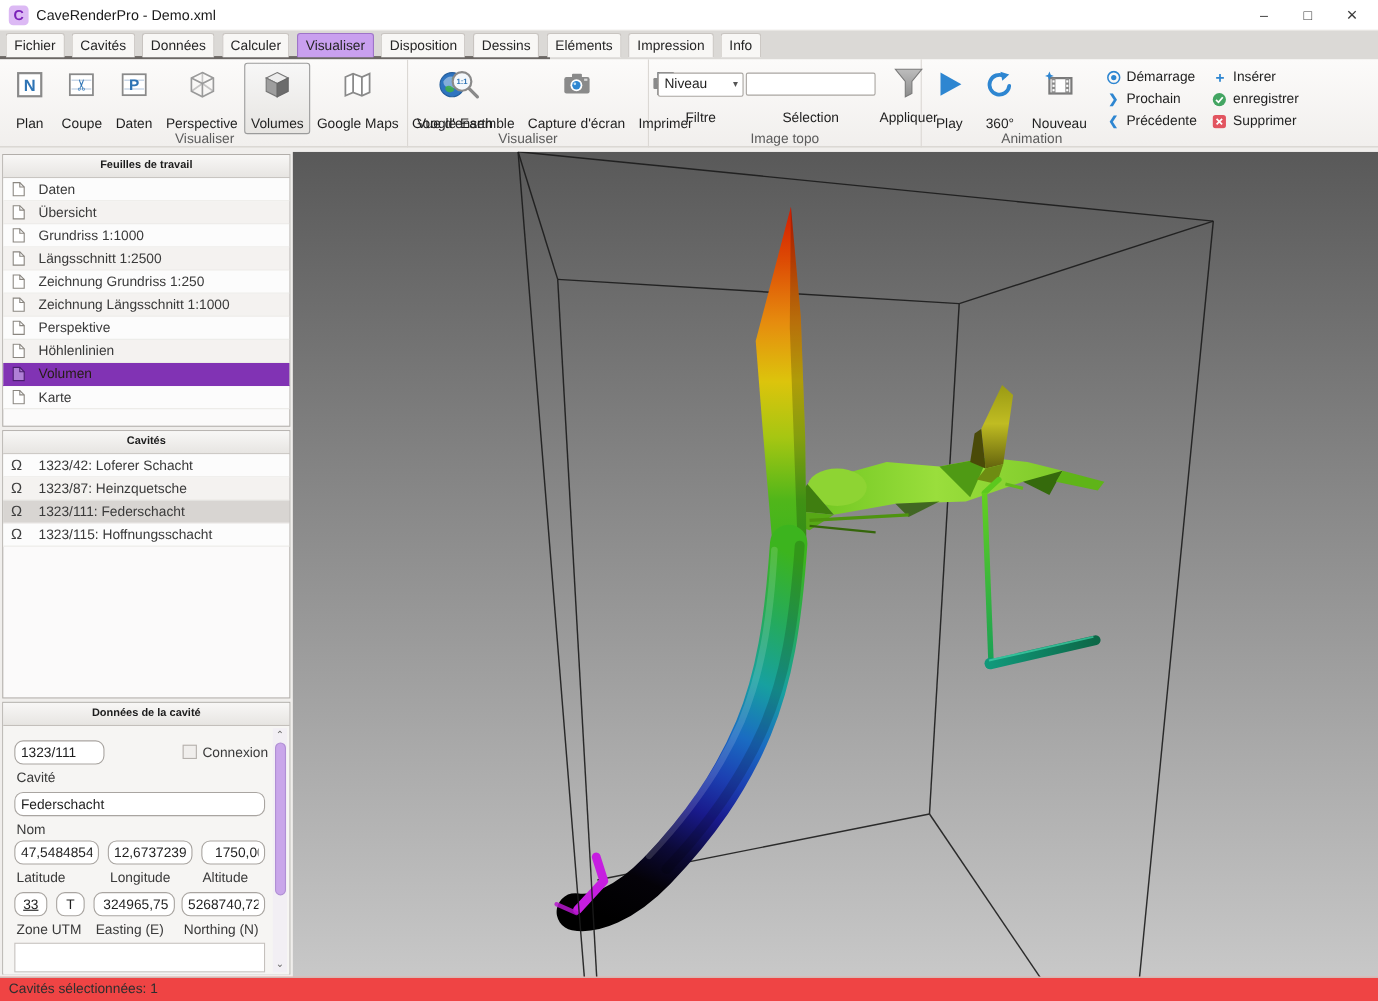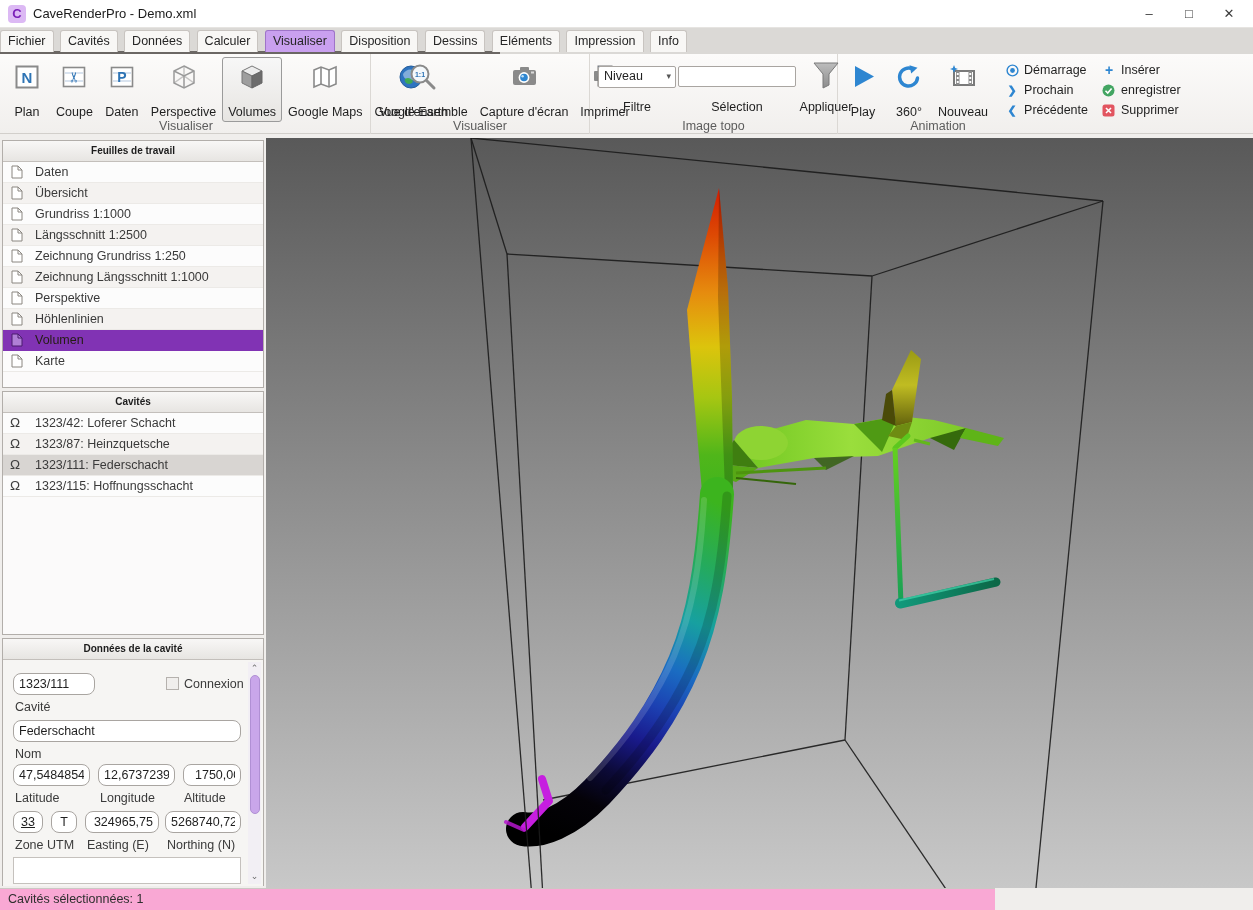--- a/index.html
+++ b/index.html
@@ -7,21 +7,21 @@
   body { font-family:"Liberation Sans", sans-serif; background:#f0eeec; position:relative; overflow:hidden; color:#1f1f1f; }
 
   
   .titlebar { position:absolute; left:0; top:0; width:1253px; height:28px; background:#ffffff; border-bottom:1px solid #e6e4e1; }
   .applogo { position:absolute; left:8px; top:5px; width:18px; height:18px; background:#dcb9f4; border-radius:4px; text-align:center; line-height:18px; font-weight:bold; font-size:13px; color:#7a1fb8; }
   .apptitle { position:absolute; left:33px; top:0; line-height:28px; font-size:13px; color:#1a1a1a; }
   .wincontrols { position:absolute; right:4px; top:0; height:28px; display:flex; }
   .wc { width:40px; height:28px; text-align:center; line-height:28px; font-size:13px; color:#3c3c3c; }
 
   
-  .tabbar { position:absolute; left:0; top:28px; width:1253px; height:26px; background:#dbd9d6; }
+  .tabbar { position:absolute; left:0; top:28px; width:1253px; height:26px; background:#dbd9d6; padding-left:5px; }
   .tabshadow { position:absolute; left:0; top:23px; width:500px; height:3px; background:#6b6764; }
   .tab { position:relative; display:inline-block; height:22px; margin:2px 2px 0 0; padding:0 7px; line-height:21px; font-size:12.5px; background:#f8f7f5; border:1px solid #c8c4c0; border-bottom:none; border-radius:3px 3px 0 0; color:#262626; z-index:2; }
   .tab.active { background:#c9a0ef; border-color:#9e74c8; }
 
   
   .ribbon { position:absolute; left:0; top:54px; width:1253px; height:80px; background:linear-gradient(#fcfbfa,#f1efed); border-bottom:1px solid #d2cfcb; }
   .rgroup { position:absolute; top:0; height:80px; border-right:1px solid #dbd8d4; }
   .glabel { position:absolute; bottom:1px; left:0; width:100%; text-align:center; font-size:12.5px; color:#5c5c5c; }
   .rbtns { position:absolute; left:2px; top:3px; display:flex; align-items:flex-start; }
   .bigbtn { display:flex; flex-direction:column; align-items:center; padding:3px 5px 2px 5px; border:1px solid transparent; border-radius:3px; }
@@ -60,21 +60,21 @@
   .ti.num { text-align:right; }
   .ti.ctr { text-align:center; }
   .cbx { position:absolute; width:13px; height:13px; background:#f0eeec; border:1px solid #b5b1ad; }
   .notes { position:absolute; left:10px; top:197px; width:228px; height:27px; border:1px solid #c5c1bd; background:#fff; resize:none; font-family:"Liberation Sans",sans-serif; }
   .vscroll { position:absolute; right:2px; top:2px; width:13px; height:222px; background:#f2eff4; }
   .varr { position:absolute; left:0; width:13px; height:12px; text-align:center; font-size:9px; color:#6a6a6a; line-height:10px; }
   .vthumb { position:absolute; left:1.5px; top:13px; width:10px; height:139px; background:#c9a6ea; border:1px solid #b08fd4; border-radius:5px; }
 
   
   .canvas3d { position:absolute; left:266px; top:138px; width:987px; height:750px; }
-  .statusbar { position:absolute; left:0; top:888px; width:995px; height:22px; background:#f9a8d4; border-top:1px solid #cbc8c4; font-size:12.5px; color:#2e2e2e; line-height:21px; padding-left:8px; }
+  .statusbar { position:absolute; left:0; top:888px; width:1253px; height:22px; background:#ef4444; border-top:1px solid #cbc8c4; font-size:12.5px; color:#2e2e2e; line-height:21px; padding-left:8px; }
 </style>
 </head>
 <body>
 
 <div class="titlebar">
   <div class="applogo"><span>C</span></div>
   <div class="apptitle">CaveRenderPro - Demo.xml</div>
   <div class="wincontrols">
     <span class="wc">–</span>
     <span class="wc">□</span>

